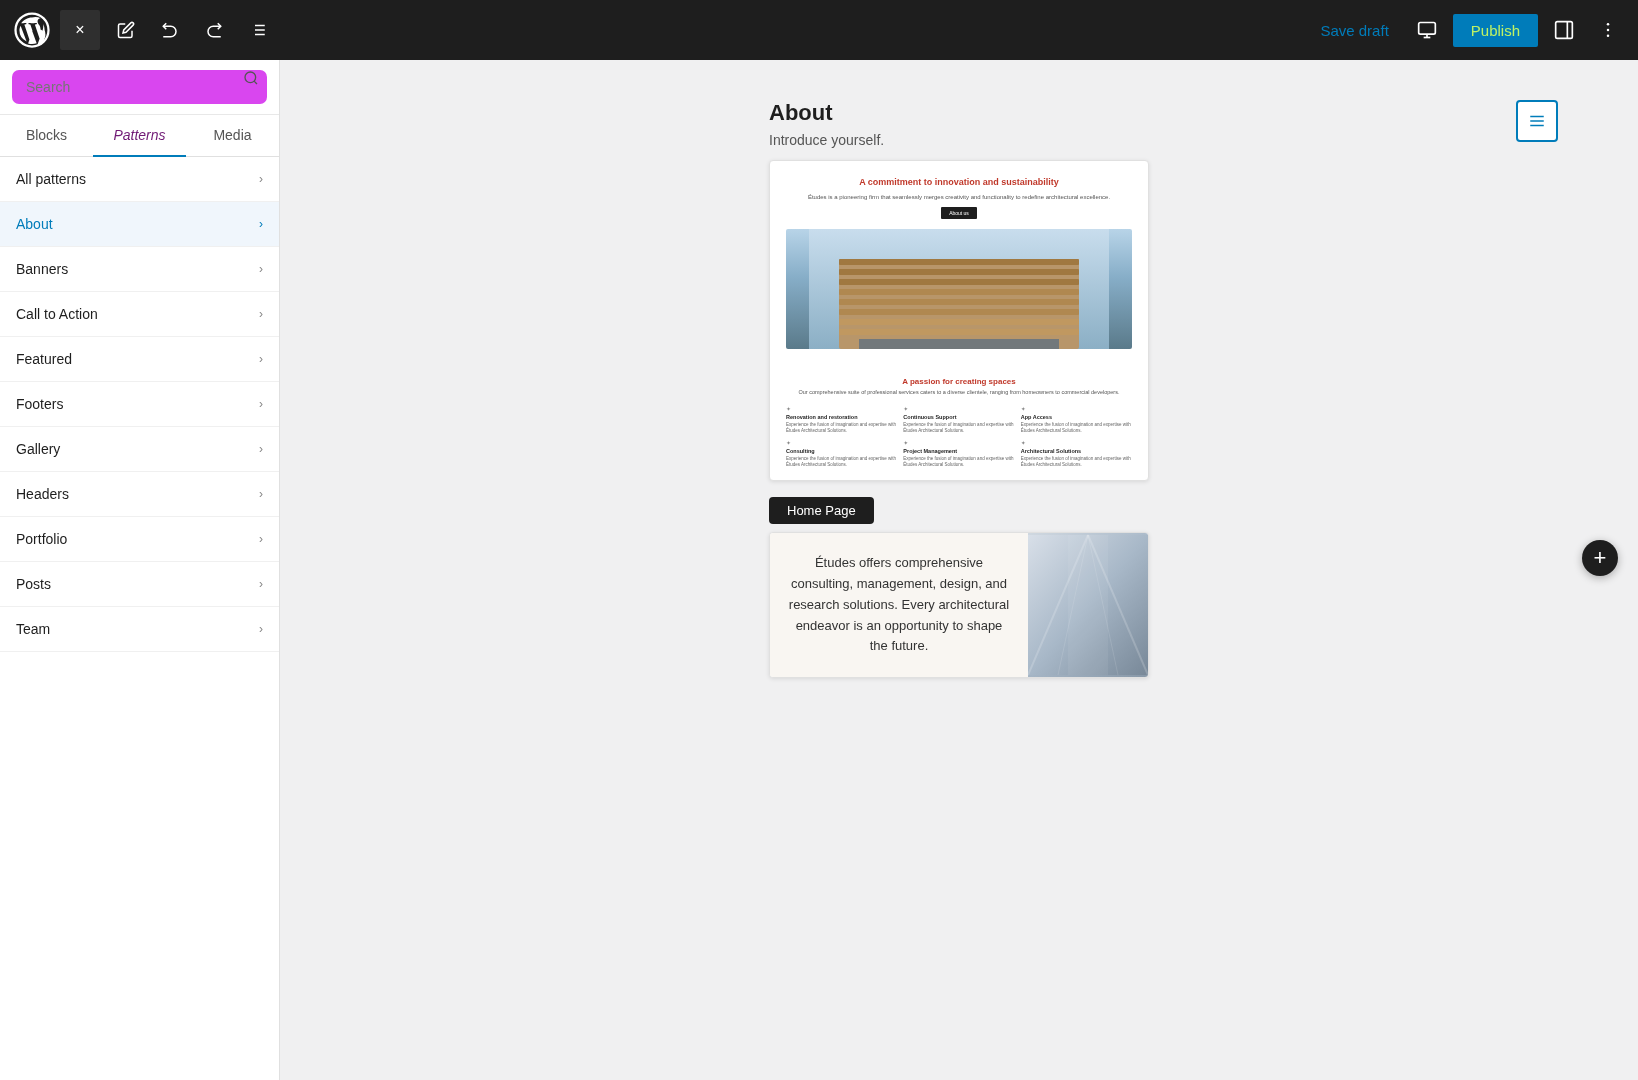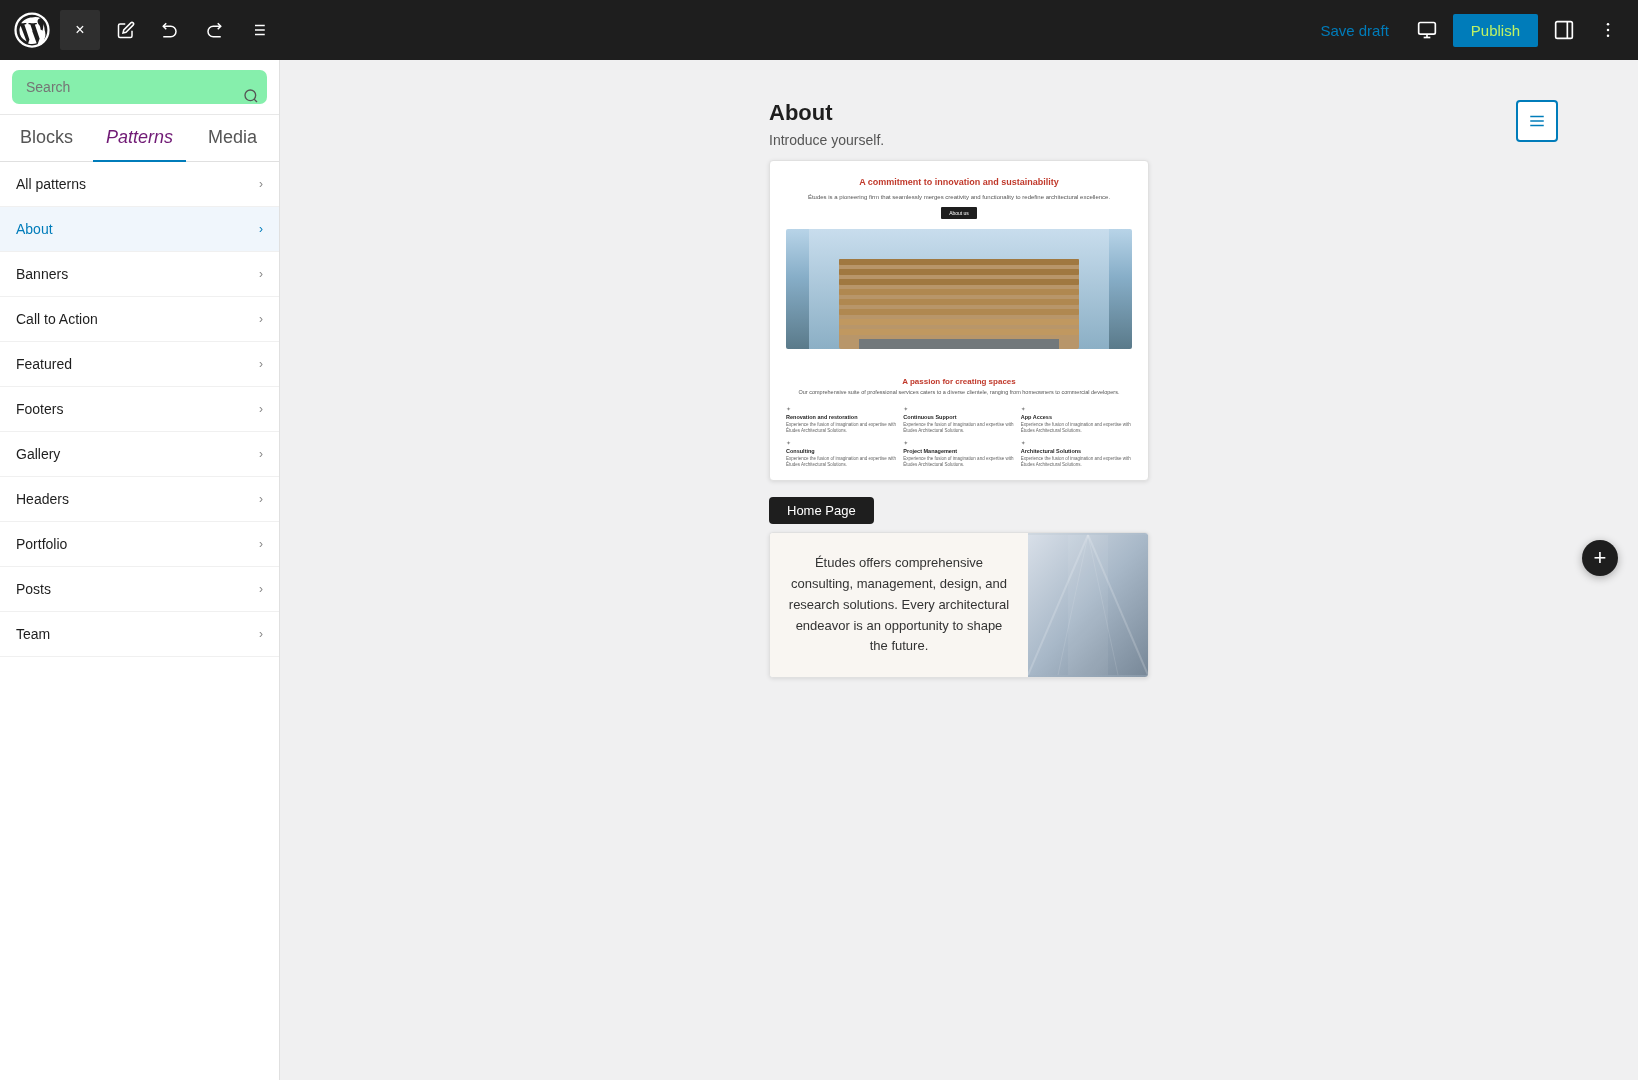--- a/index.html
+++ b/index.html
@@ -56,39 +56,39 @@
     .left-sidebar {
       width: 280px; background: #fff; flex-shrink: 0; display: flex;
       flex-direction: column; overflow: hidden; border-right: 1px solid #e0e0e0;
     }
 
     
     .search-bar {
       padding: 10px 12px; border-bottom: 1px solid #e8e8e8;
     }
     .search-input-wrap {
-      position: relative; display: flex; align-items: flex-end;
-      background: #86efac; border-radius: 7px;
+      position: relative; display: flex; align-items: flex-start;
+      background: #d946ef; border-radius: 7px;
     }
     .search-input {
       width: 100%; border: none; background: transparent; padding: 9px 36px 9px 14px;
       font-size: 14px; color: #333; outline: none;
     }
     .search-input::placeholder { color: #757575; }
     .search-icon-btn {
       position: absolute; right: 8px; background: none; border: none;
       cursor: pointer; color: #555; font-size: 16px; display: flex; align-items: center;
     }
 
     
     .tabs {
       display: flex; border-bottom: 1px solid #e0e0e0; flex-shrink: 0;
     }
     .tab {
-      flex: 1; padding: 12px 8px; text-align: center; font-size: 18px; font-weight: 500;
+      flex: 1; padding: 12px 8px; text-align: center; font-size: 14px; font-weight: 500;
       cursor: pointer; border: none; background: transparent; color: #555;
       border-bottom: 2px solid transparent; margin-bottom: -1px;
     }
     .tab.active { color: #701a75; border-bottom-color: #007cba; font-style: italic; }
 
     
     .pattern-list { flex: 1; overflow-y: auto; }
     .pattern-item {
       display: flex; align-items: center; justify-content: space-between;
       padding: 14px 16px; cursor: pointer; border-bottom: 1px solid #f0f0f0;

